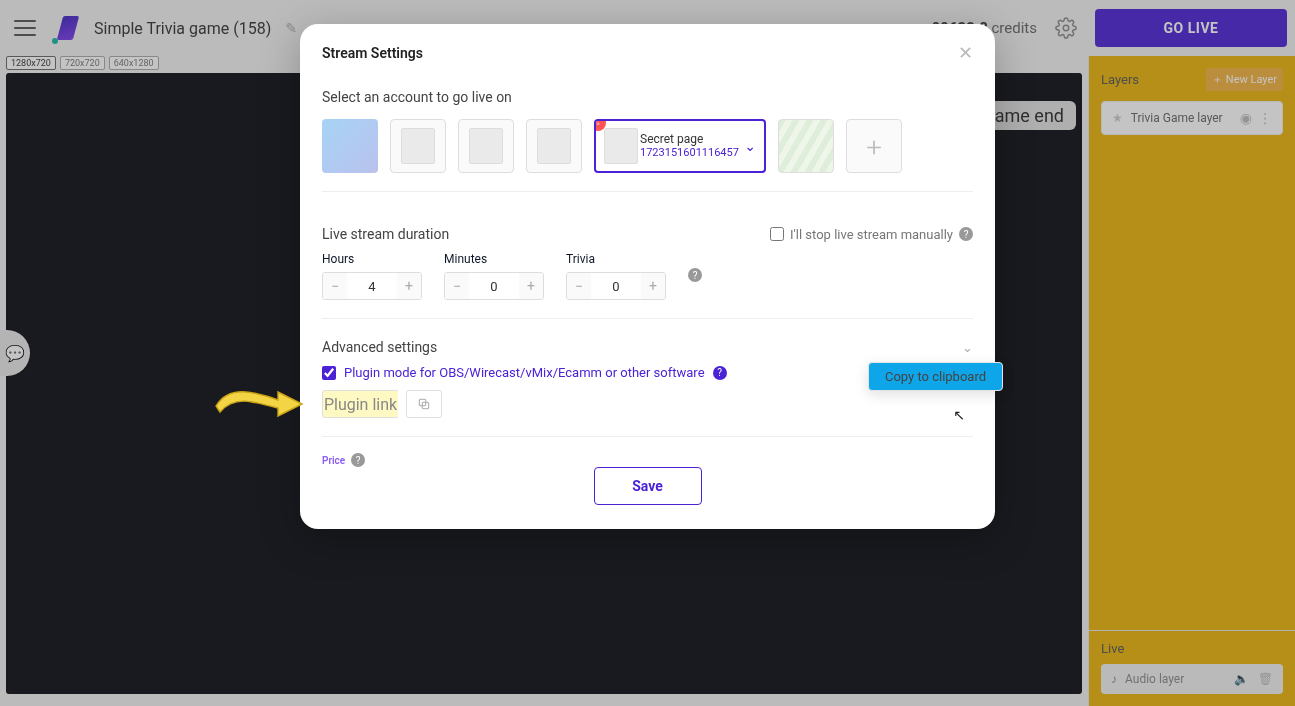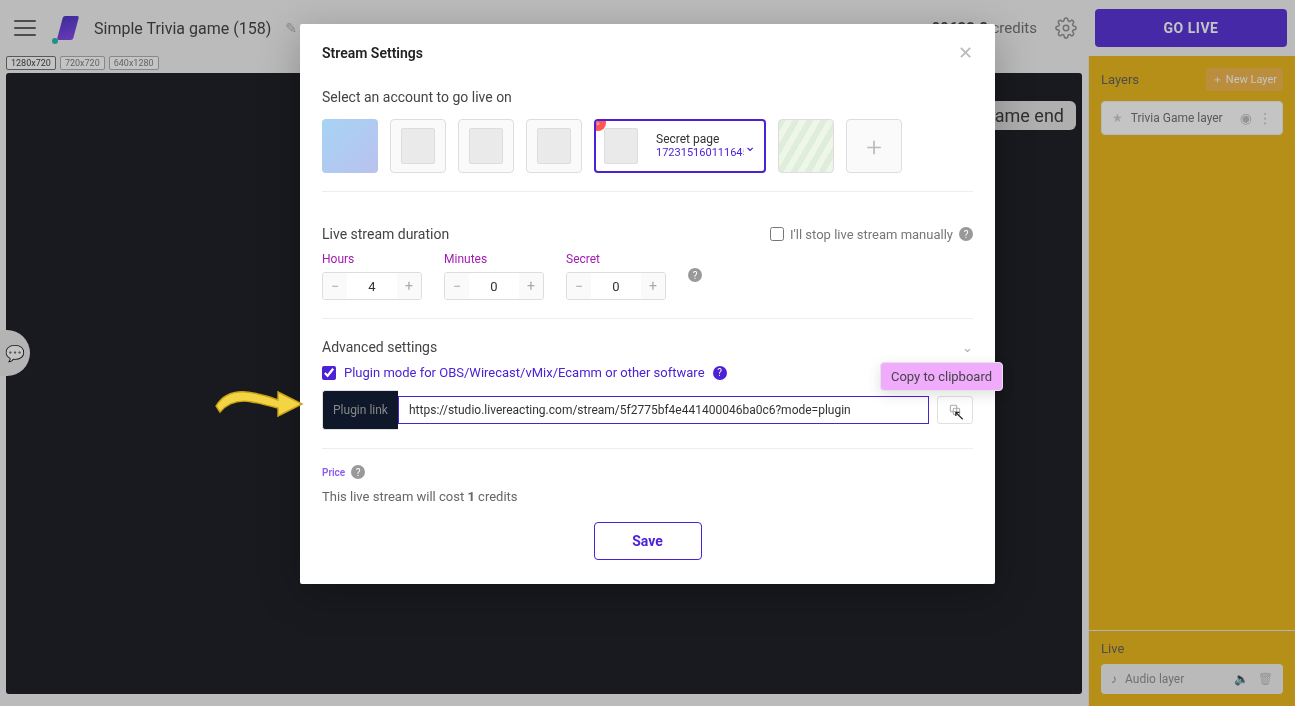--- a/index.html
+++ b/index.html
@@ -40,64 +40,64 @@
   .layer-item { background:#fff; border:1px solid #eee; border-radius:4px; padding:8px 10px; display:flex; align-items:center; gap:8px; font-size:12px; color:#666; }
   .layer-item .tail { margin-left:auto; display:flex; gap:6px; color:#bbb; font-size:14px; }
   .sidebar-spacer { flex:1; }
   .audio-section { padding:10px 12px 12px 12px; border-top:1px solid #e7e7e7; }
   .audio-title { font-size:13px; color:#555; margin-bottom:8px; }
   .audio-item { background:#f1f1f1; border-radius:4px; padding:8px 10px; display:flex; align-items:center; gap:8px; font-size:12px; color:#888; }
   .audio-item .tail { margin-left:auto; display:flex; gap:8px; color:#bbb; }
 
   
   .overlay { position:absolute; inset:0; background:rgba(60,60,60,0.30); display:flex; align-items:flex-start; justify-content:center; padding-top:24px; z-index:10; }
-  .modal { width:695px; background:#fff; border-radius:2px; box-shadow:0 10px 40px rgba(0,0,0,0.25); position:relative; }
+  .modal { width:695px; background:#fff; border-radius:18px; box-shadow:0 10px 40px rgba(0,0,0,0.25); position:relative; }
   .modal-header { padding:18px 22px 14px 22px; display:flex; align-items:center; justify-content:space-between; }
   .modal-title { font-size:14px; font-weight:600; color:#222; }
   .modal-close { color:#bbb; font-size:18px; cursor:pointer; }
   .modal-body { padding:0 22px 18px 22px; }
   .sec-label { font-size:14px; color:#444; margin:12px 0 14px 0; }
   .accounts { display:flex; gap:12px; padding-bottom:18px; border-bottom:1px solid #eee; }
   .acct { width:56px; height:54px; border:1px solid #ddd; border-radius:4px; background:#fafafa; position:relative; cursor:pointer; display:flex; align-items:center; justify-content:center; overflow:hidden;}
   .acct.avatar1 { border:none; background:linear-gradient(135deg,#a7d3f5,#b9c2ed); }
   .acct.selected-wrap { width:172px; border:2px solid #4b22d6; display:flex; align-items:center; padding:0 8px; position:relative; background:#fff;}
   .acct .page-thumb { width:34px; height:36px; background:#eaeaea; border:1px solid #ddd; border-radius:2px; }
-  .acct .info { margin-left:18px; flex:1; overflow:hidden; }
+  .acct .info { margin-left:2px; flex:1; overflow:hidden; }
   .acct .info .name { font-size:12px; color:#333; line-height:1.1; }
   .acct .info .id { font-size:11px; color:#4b22d6; }
   .acct .badge { position:absolute; top:-6px; left:-6px; width:16px; height:16px; border-radius:50%; background:#f55; color:#fff; font-size:10px; display:flex; align-items:center; justify-content:center; }
   .acct .dropdown-caret { color:#4b22d6; font-size:14px; }
   .acct.green { background:repeating-linear-gradient(120deg,#dfeeda 0 6px,#edf6e8 6px 12px); }
   .acct.add { color:#bbb; font-size:26px; }
 
   .duration-head { display:flex; align-items:center; gap:40px; margin-top:34px; }
   .dur-title { font-size:14px; color:#444; }
   .manual-stop { margin-left:auto; display:flex; align-items:center; gap:6px; font-size:13px; color:#777; }
   .manual-stop input[type=checkbox]{ width:14px; height:14px; }
   .help-q { width:14px; height:14px; border-radius:50%; background:#999; color:#fff; font-size:10px; display:inline-flex; align-items:center; justify-content:center; }
 
   .dur-row { display:flex; gap:22px; margin-top:10px; padding-bottom:18px; border-bottom:1px solid #eee; align-items:flex-end;}
   .dur-col { display:flex; flex-direction:column; gap:6px; }
-  .dur-label { font-size:12px; color:#a21caf; }
+  .dur-label { font-size:12px; color:#0f172a; }
   .stepper { display:flex; border:1px solid #ddd; border-radius:3px; overflow:hidden; }
   .stepper button { width:24px; height:26px; background:#fafafa; border:none; color:#aaa; cursor:pointer; font-size:14px; }
   .stepper .val { width:50px; height:26px; border:none; text-align:center; font-size:13px; color:#333; }
   .dur-help { align-self:center; margin-bottom:2px; }
 
   .adv-head { display:flex; align-items:center; justify-content:space-between; margin-top:20px; }
   .adv-title { font-size:14px; color:#444; }
   .adv-caret { color:#aaa; font-size:13px; }
   .plugin-row { margin-top:10px; display:flex; align-items:center; gap:8px; }
   .plugin-row input[type=checkbox]{ width:14px; height:14px; accent-color:#4b22d6; }
   .plugin-label-text { font-size:13px; color:#4b22d6; }
   .link-row { display:flex; align-items:center; gap:0; margin-top:10px; padding-bottom:18px; border-bottom:1px solid #eee; }
-  .link-label { width:76px; height:40px; border:1px solid #e0e0e0; border-right:none; border-radius:3px 0 0 3px; display:flex; align-items:center; justify-content:center; font-size:12px; color:#888; background:#0f172a; }
+  .link-label { width:76px; height:28px; border:1px solid #e0e0e0; border-right:none; border-radius:3px 0 0 3px; display:flex; align-items:center; justify-content:center; font-size:16px; color:#888; background:#fef9c3; }
   .link-input { flex:1; height:28px; border:1px solid #4b22d6; font-size:12px; padding:0 10px; color:#333; }
   .copy-btn { width:36px; height:28px; border:1px solid #e0e0e0; border-left:none; border-radius:0 3px 3px 0; background:#fff; cursor:pointer; color:#aaa; display:flex; align-items:center; justify-content:center; margin-left:8px; border-radius:3px; border-left:1px solid #e0e0e0;}
-  .tooltip { position:absolute; right:-8px; top:338px; transform:translateX(0); background:#f0abfc; border:1px solid #e4e4e4; box-shadow:0 4px 14px rgba(0,0,0,0.12); padding:6px 10px; font-size:13px; color:#444; border-radius:4px; white-space:nowrap; }
+  .tooltip { position:absolute; right:-8px; top:338px; transform:translateX(0); background:#0ea5e9; border:1px solid #e4e4e4; box-shadow:0 4px 14px rgba(0,0,0,0.12); padding:6px 16px; font-size:13px; color:#444; border-radius:4px; white-space:nowrap; }
 
   .price-head { margin-top:16px; display:flex; align-items:center; gap:6px; }
   .price-title { font-size:10px; font-weight:600; color:#8b5cf6; }
   .price-text { font-size:13px; color:#666; margin-top:10px; margin-bottom:18px; }
 
   .save-row { display:flex; justify-content:center; padding-bottom:6px; }
   .save-btn { width:108px; height:38px; border:1.5px solid #4b22d6; background:#fff; color:#4b22d6; font-size:14px; font-weight:700; border-radius:4px; cursor:pointer; }
 
   
   .arrow-anno { position:absolute; left:208px; top:378px; z-index:20; pointer-events:none; }
@@ -237,57 +237,53 @@
         </div>
         <div class="dur-col">
           <span class="dur-label">Minutes</span>
           <div class="stepper">
             <button>−</button>
             <input class="val" value="0" style="">
             <button>+</button>
           </div>
         </div>
         <div class="dur-col">
-          <span class="dur-label">Secret</span>
+          <span class="dur-label">Trivia</span>
           <div class="stepper">
             <button>−</button>
             <input class="val" value="0" style="">
             <button>+</button>
           </div>
         </div>
         <span class="help-q dur-help">?</span>
       </div>
 
       <div class="adv-head">
         <span class="adv-title">Advanced settings</span>
         <span class="adv-caret">⌄</span>
       </div>
       <div class="plugin-row">
         <input type="checkbox" checked="" style="">
         <span class="plugin-label-text">Plugin mode for OBS/Wirecast/vMix/Ecamm or other software</span>
         <span class="help-q" style="background:#4b22d6">?</span>
       </div>
       <div class="link-row">
         <span class="link-label">Plugin link</span>
-        <input class="link-input" value="https://studio.livereacting.com/stream/5f2775bf4e441400046ba0c6?mode=plugin" style="">
         <button class="copy-btn">
           <svg width="14" height="14" viewBox="0 0 24 24" fill="none" stroke="currentColor" stroke-width="1.8">
               <rect x="9" y="9" width="11" height="11" rx="2"></rect>
               <rect x="4" y="4" width="11" height="11" rx="2"></rect>
             </svg>
         </button>
       </div>
 
       <div class="price-head">
         <span class="price-title">Price</span>
         <span class="help-q">?</span>
       </div>
-      <div class="price-text">
-        <span>This live stream will cost </span><b>1</b><span> credits</span>
-      </div>
 
       <div class="save-row">
         <button class="save-btn">Save</button>
       </div>
     </div>
 
     <div class="tooltip">Copy to clipboard</div>
     <span class="cursor-icon">↖</span>
   </div>
 </div>

